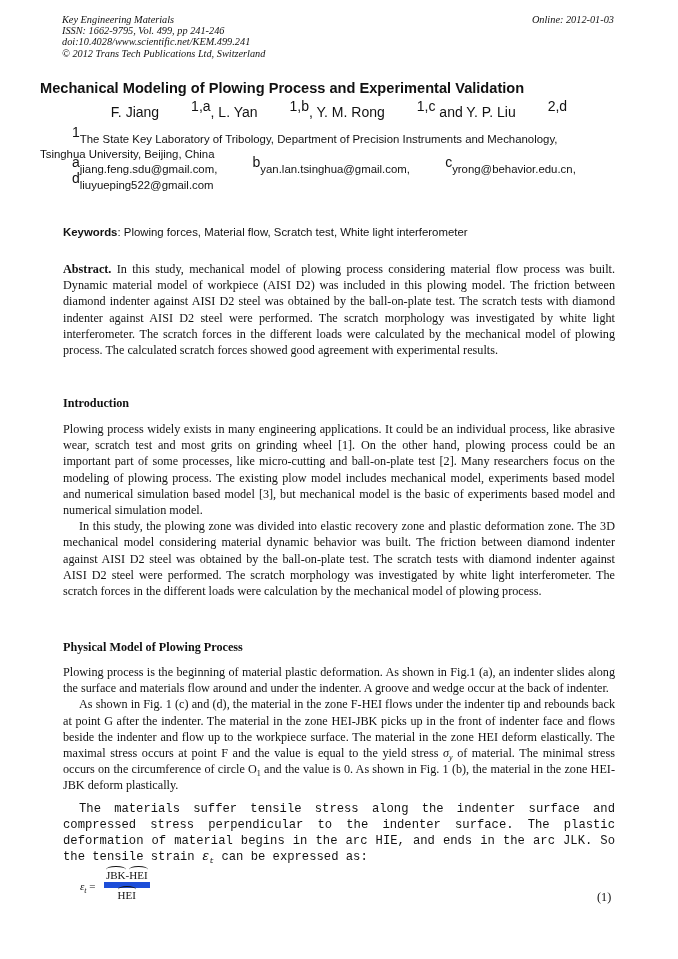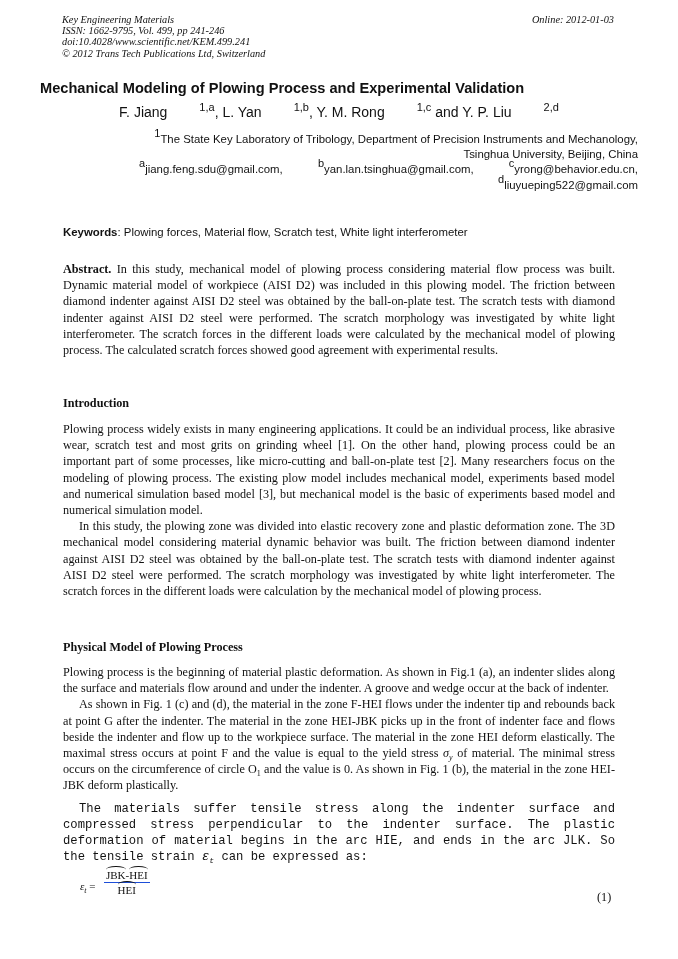--- a/index.html
+++ b/index.html
@@ -2,33 +2,33 @@
 <html><head>
 <meta charset="utf-8">
 <style>
   html, body { margin: 0; padding: 0; background: #ffffff; }
   body { width: 678px; height: 959px; position: relative; overflow: hidden; color: #111; }
   .page { position: absolute; left: 0; top: 0; width: 678px; height: 703px; }
   .hdr-left { position: absolute; left: 62px; top: 14px; font-family: "Liberation Serif", serif; font-style: italic; font-size: 10.3px; line-height: 11.2px; }
   .hdr-right { position: absolute; right: 64px; top: 14px; font-family: "Liberation Serif", serif; font-style: italic; font-size: 10.3px; line-height: 11.2px; }
   .title { position: absolute; left: 40px; width: 598px; top: 80px; font-family: "Liberation Sans", sans-serif; font-weight: bold; font-size: 14.6px; }
   .authors { position: absolute; left: 40px; width: 598px; top: 104px; text-align: center; font-family: "Liberation Sans", sans-serif; font-size: 14px; }
-  .authors sup, .affil sup { font-size: 11px; vertical-align: 6px; line-height: 0; padding-left: 32px; }
-  .affil { position: absolute; left: 40px; width: 598px; top: 132px; text-align: right; font-family: "Liberation Sans", sans-serif; font-size: 11.4px; line-height: 15.2px; }
+  .authors sup, .affil sup { font-size: 14px; vertical-align: 6px; line-height: 0; padding-left: 32px; }
+  .affil { position: absolute; left: 40px; width: 598px; top: 132px; text-align: left; font-family: "Liberation Sans", sans-serif; font-size: 11.4px; line-height: 15.2px; }
   .affil div { white-space: nowrap; }
   .kw { position: absolute; left: 63px; top: 226px; font-family: "Liberation Sans", sans-serif; font-size: 11.4px; }
   .kw b { font-weight: bold; }
   .body { position: absolute; left: 63px; width: 552px; font-family: "Liberation Serif", serif; font-size: 12.2px; line-height: 16.2px; text-align: justify; }
   .body p { margin: 0; }
   .indent { text-indent: 16px; }
   .sec { position: absolute; left: 63px; font-family: "Liberation Serif", serif; font-weight: bold; font-size: 12.2px; }
   .eq { position: absolute; left: 80px; top: 867px; font-family: "Liberation Serif", serif; font-size: 11px; }
   .eq .lhs { position: absolute; left: 0; top: 13px; font-style: italic; white-space: nowrap; }
   .eq .frac { position: absolute; left: 24px; top: 0; text-align: center; }
-  .eq .num { border-bottom: 1px solid #1d4ed8; padding: 2px 2px 1px 2px; white-space: nowrap; }
+  .eq .num { border-bottom: 6px solid #1d4ed8; padding: 2px 2px 1px 2px; white-space: nowrap; }
   .eq .den { padding-top: 1px; white-space: nowrap; }
   .arc { display: inline-block; position: relative; }
   .arc::before { content: ""; position: absolute; left: 0; right: 0; top: -3px; height: 6px; border-top: 1px solid #111; border-radius: 50% 50% 0 0; }
   .eqnum { position: absolute; left: 597px; top: 890px; font-family: "Liberation Serif", serif; font-size: 12.2px; }
   i { font-style: italic; }
   sub { font-size: 8px; vertical-align: -3px; line-height: 0; }
 </style>
 </head>
 <body>
 

